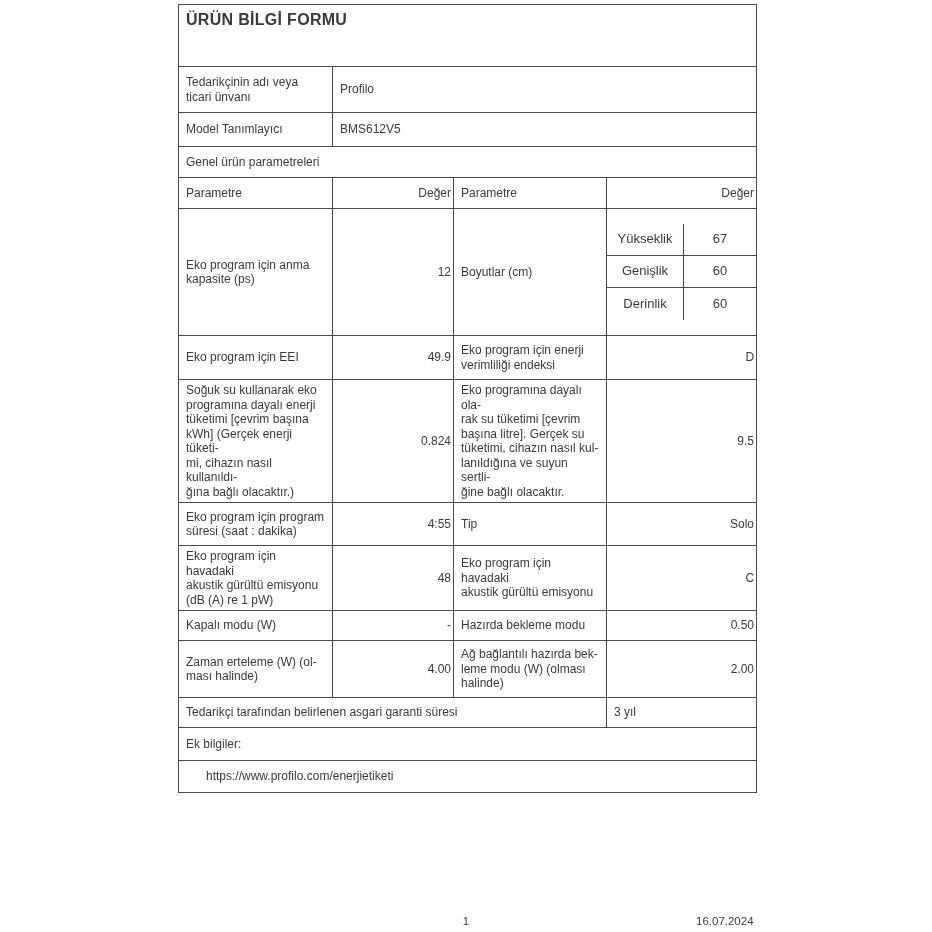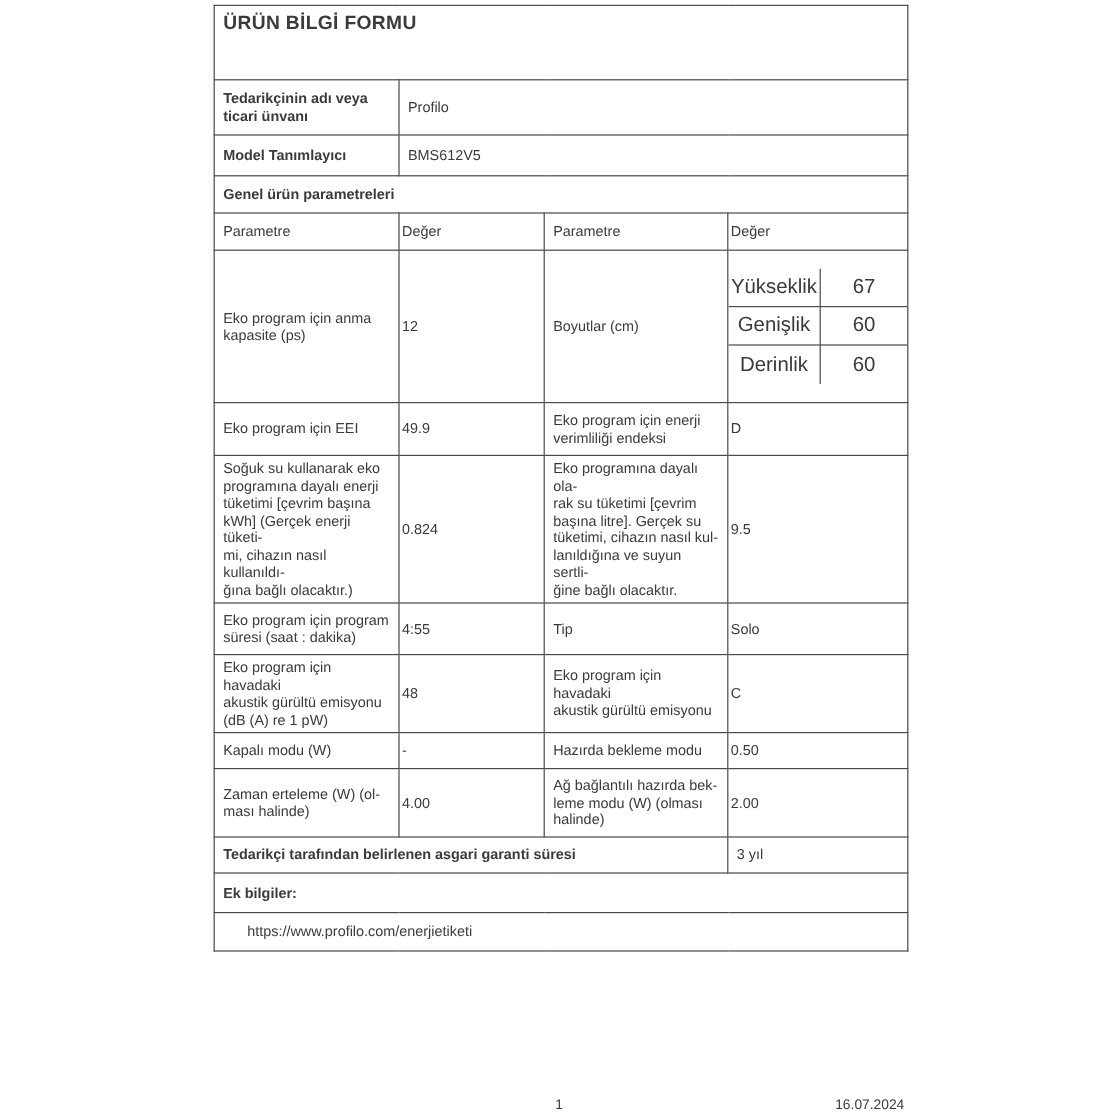--- a/index.html
+++ b/index.html
@@ -26,41 +26,41 @@
   }
   td {
     border: 1px solid var(--border);
     font-size: 12px;
     line-height: 14.5px;
     padding: 3px 7px;
     vertical-align: middle;
     white-space: pre-line;
     overflow: hidden;
   }
-  .b { font-weight: bold; }
-  .c { text-align: left; padding-left: 2px; padding-right: 2px; }
+  .b { font-weight: normal; }
+  .c { text-align: right; padding-left: 2px; padding-right: 2px; }
   .title-cell {
     vertical-align: top;
     padding: 8px 7px;
     font-size: 16px;
     font-weight: bold;
     letter-spacing: 0.3px;
   }
   .dims-cell { padding: 0; height: 97px; }
   .dims {
     display: grid;
     grid-template-columns: 77px 1fr;
     grid-template-rows: repeat(3, 1fr);
     height: 97px;
   }
   .dims > div {
     display: flex;
     align-items: center;
     justify-content: center;
-    font-size: 17px;
+    font-size: 13px;
   }
   .dims > .dlabel { border-right: 1px solid var(--border); }
   .dims > .top-b { border-bottom: 1px solid var(--border); }
   .footer {
     position: absolute;
     top: 915px; left: 0;
     width: 932px;
     font-size: 11.5px;
   }
   .footer .pagenum {

